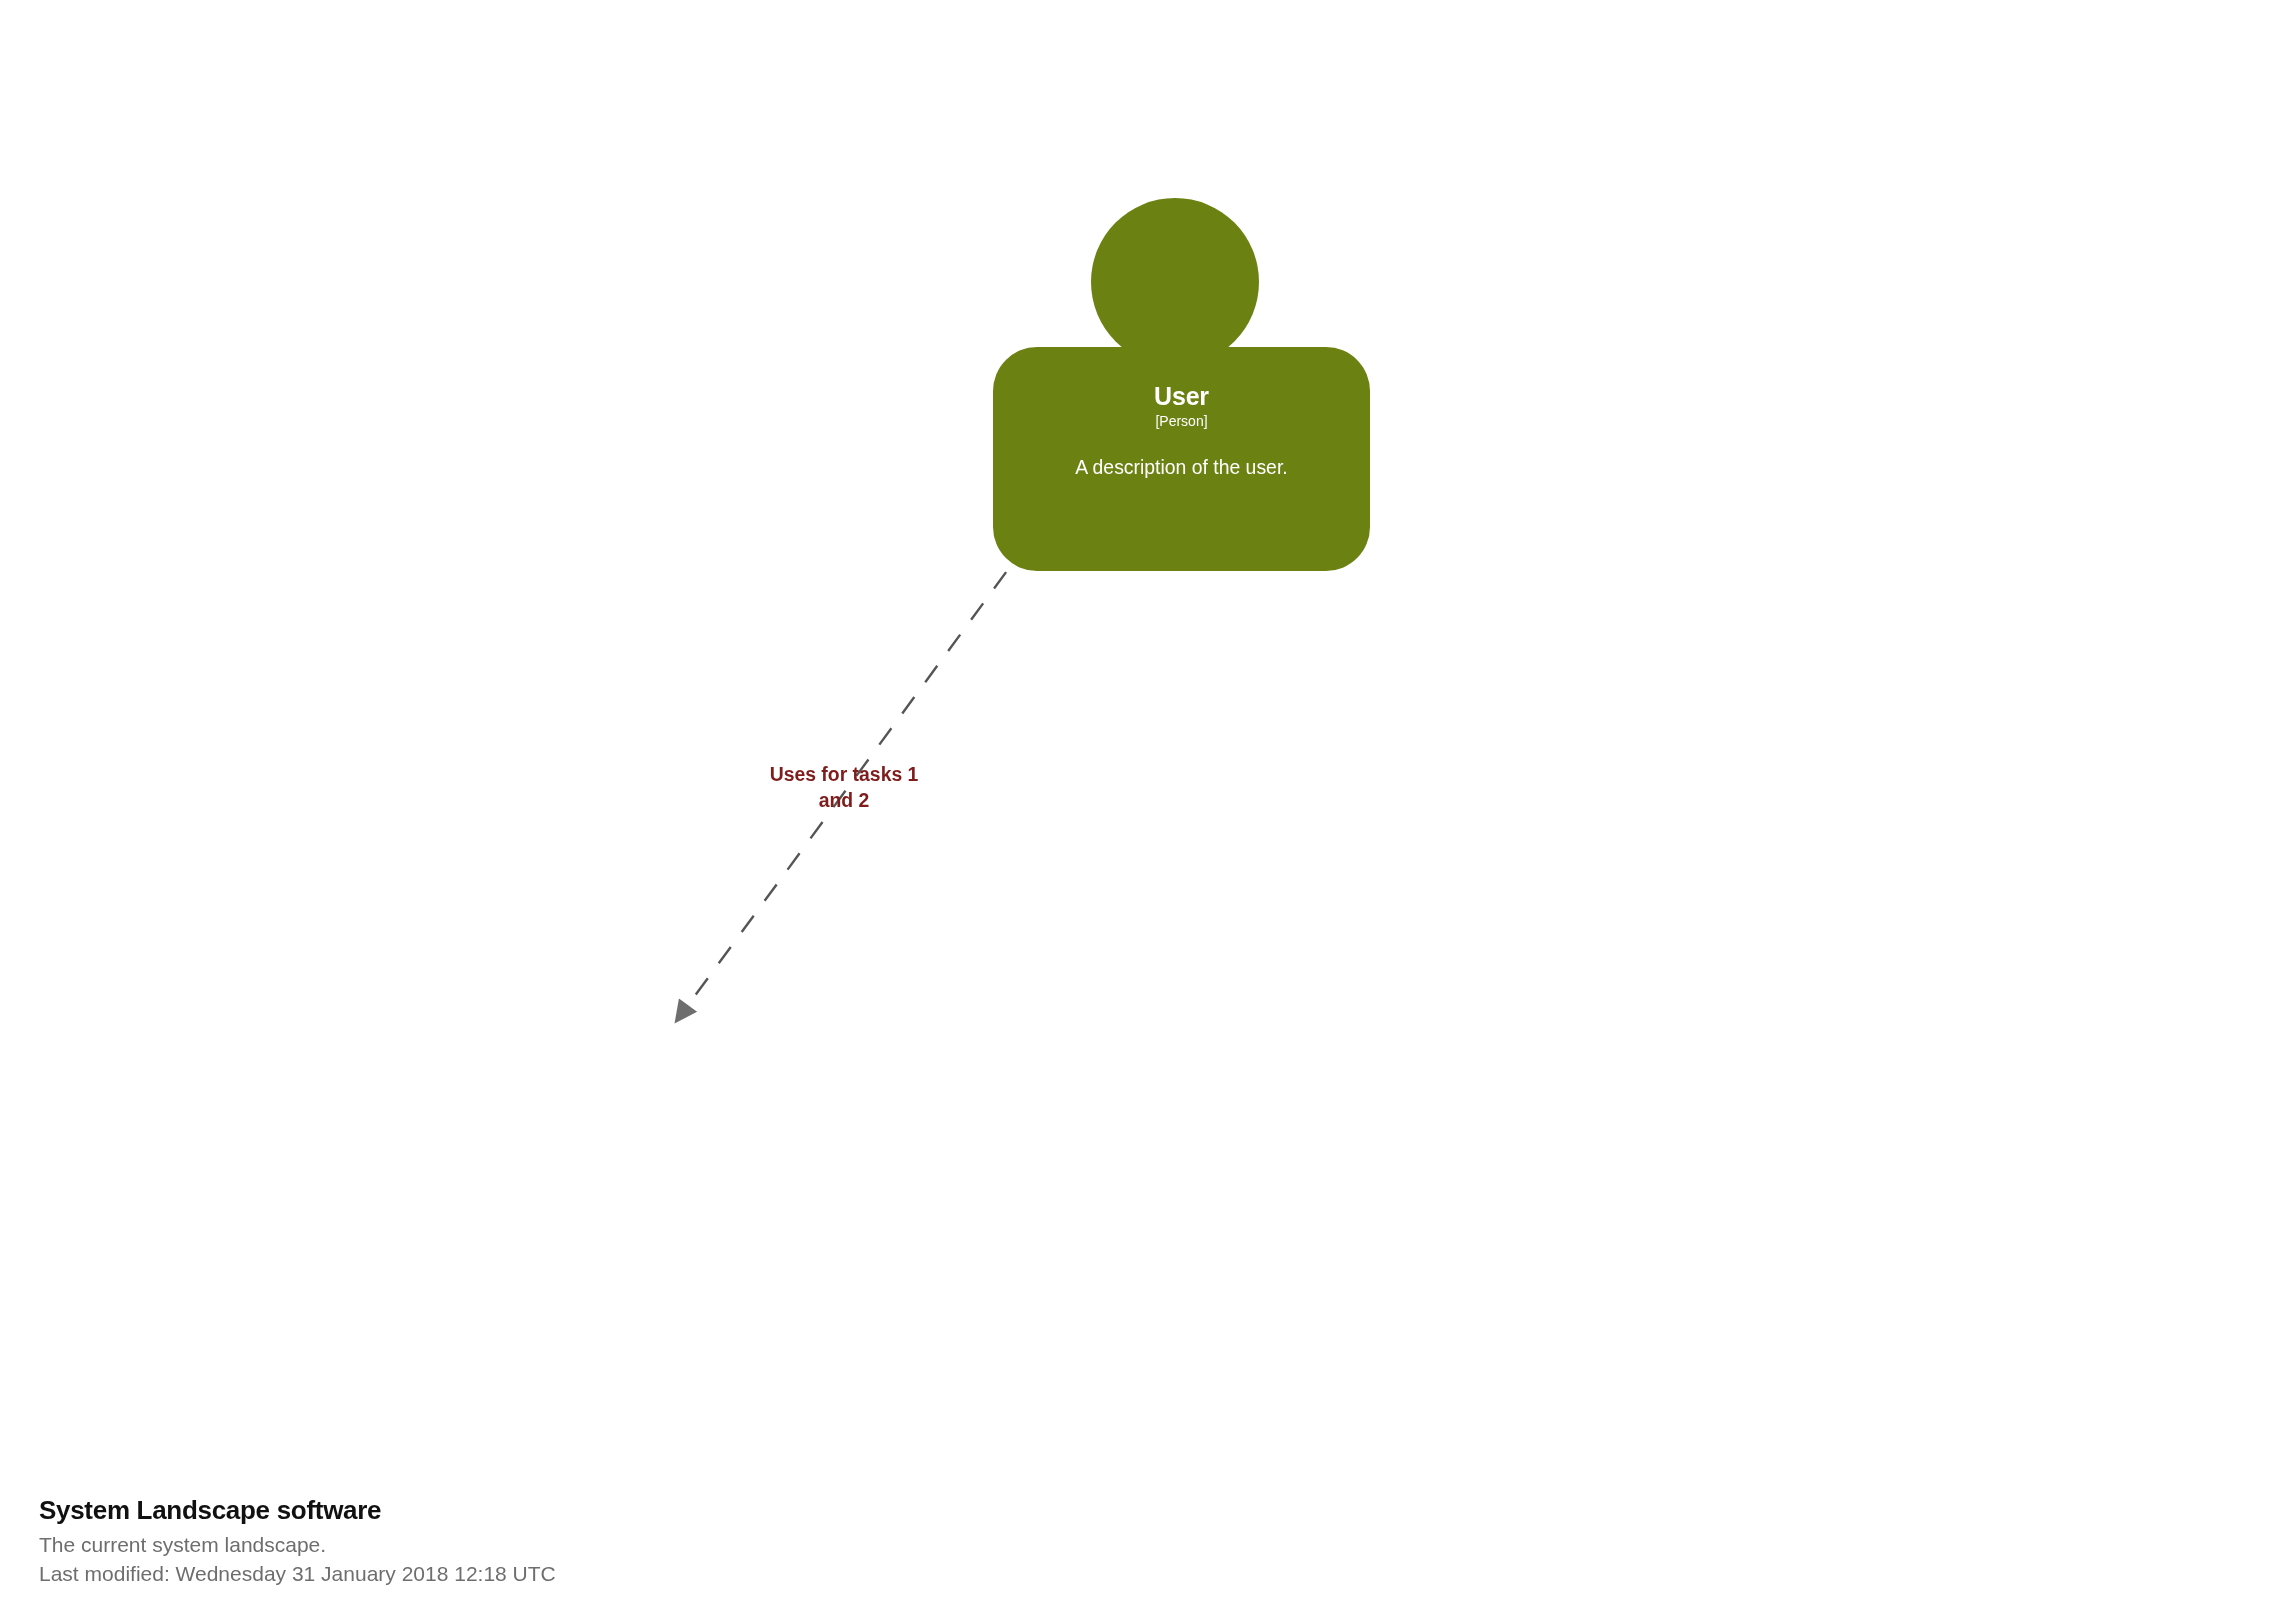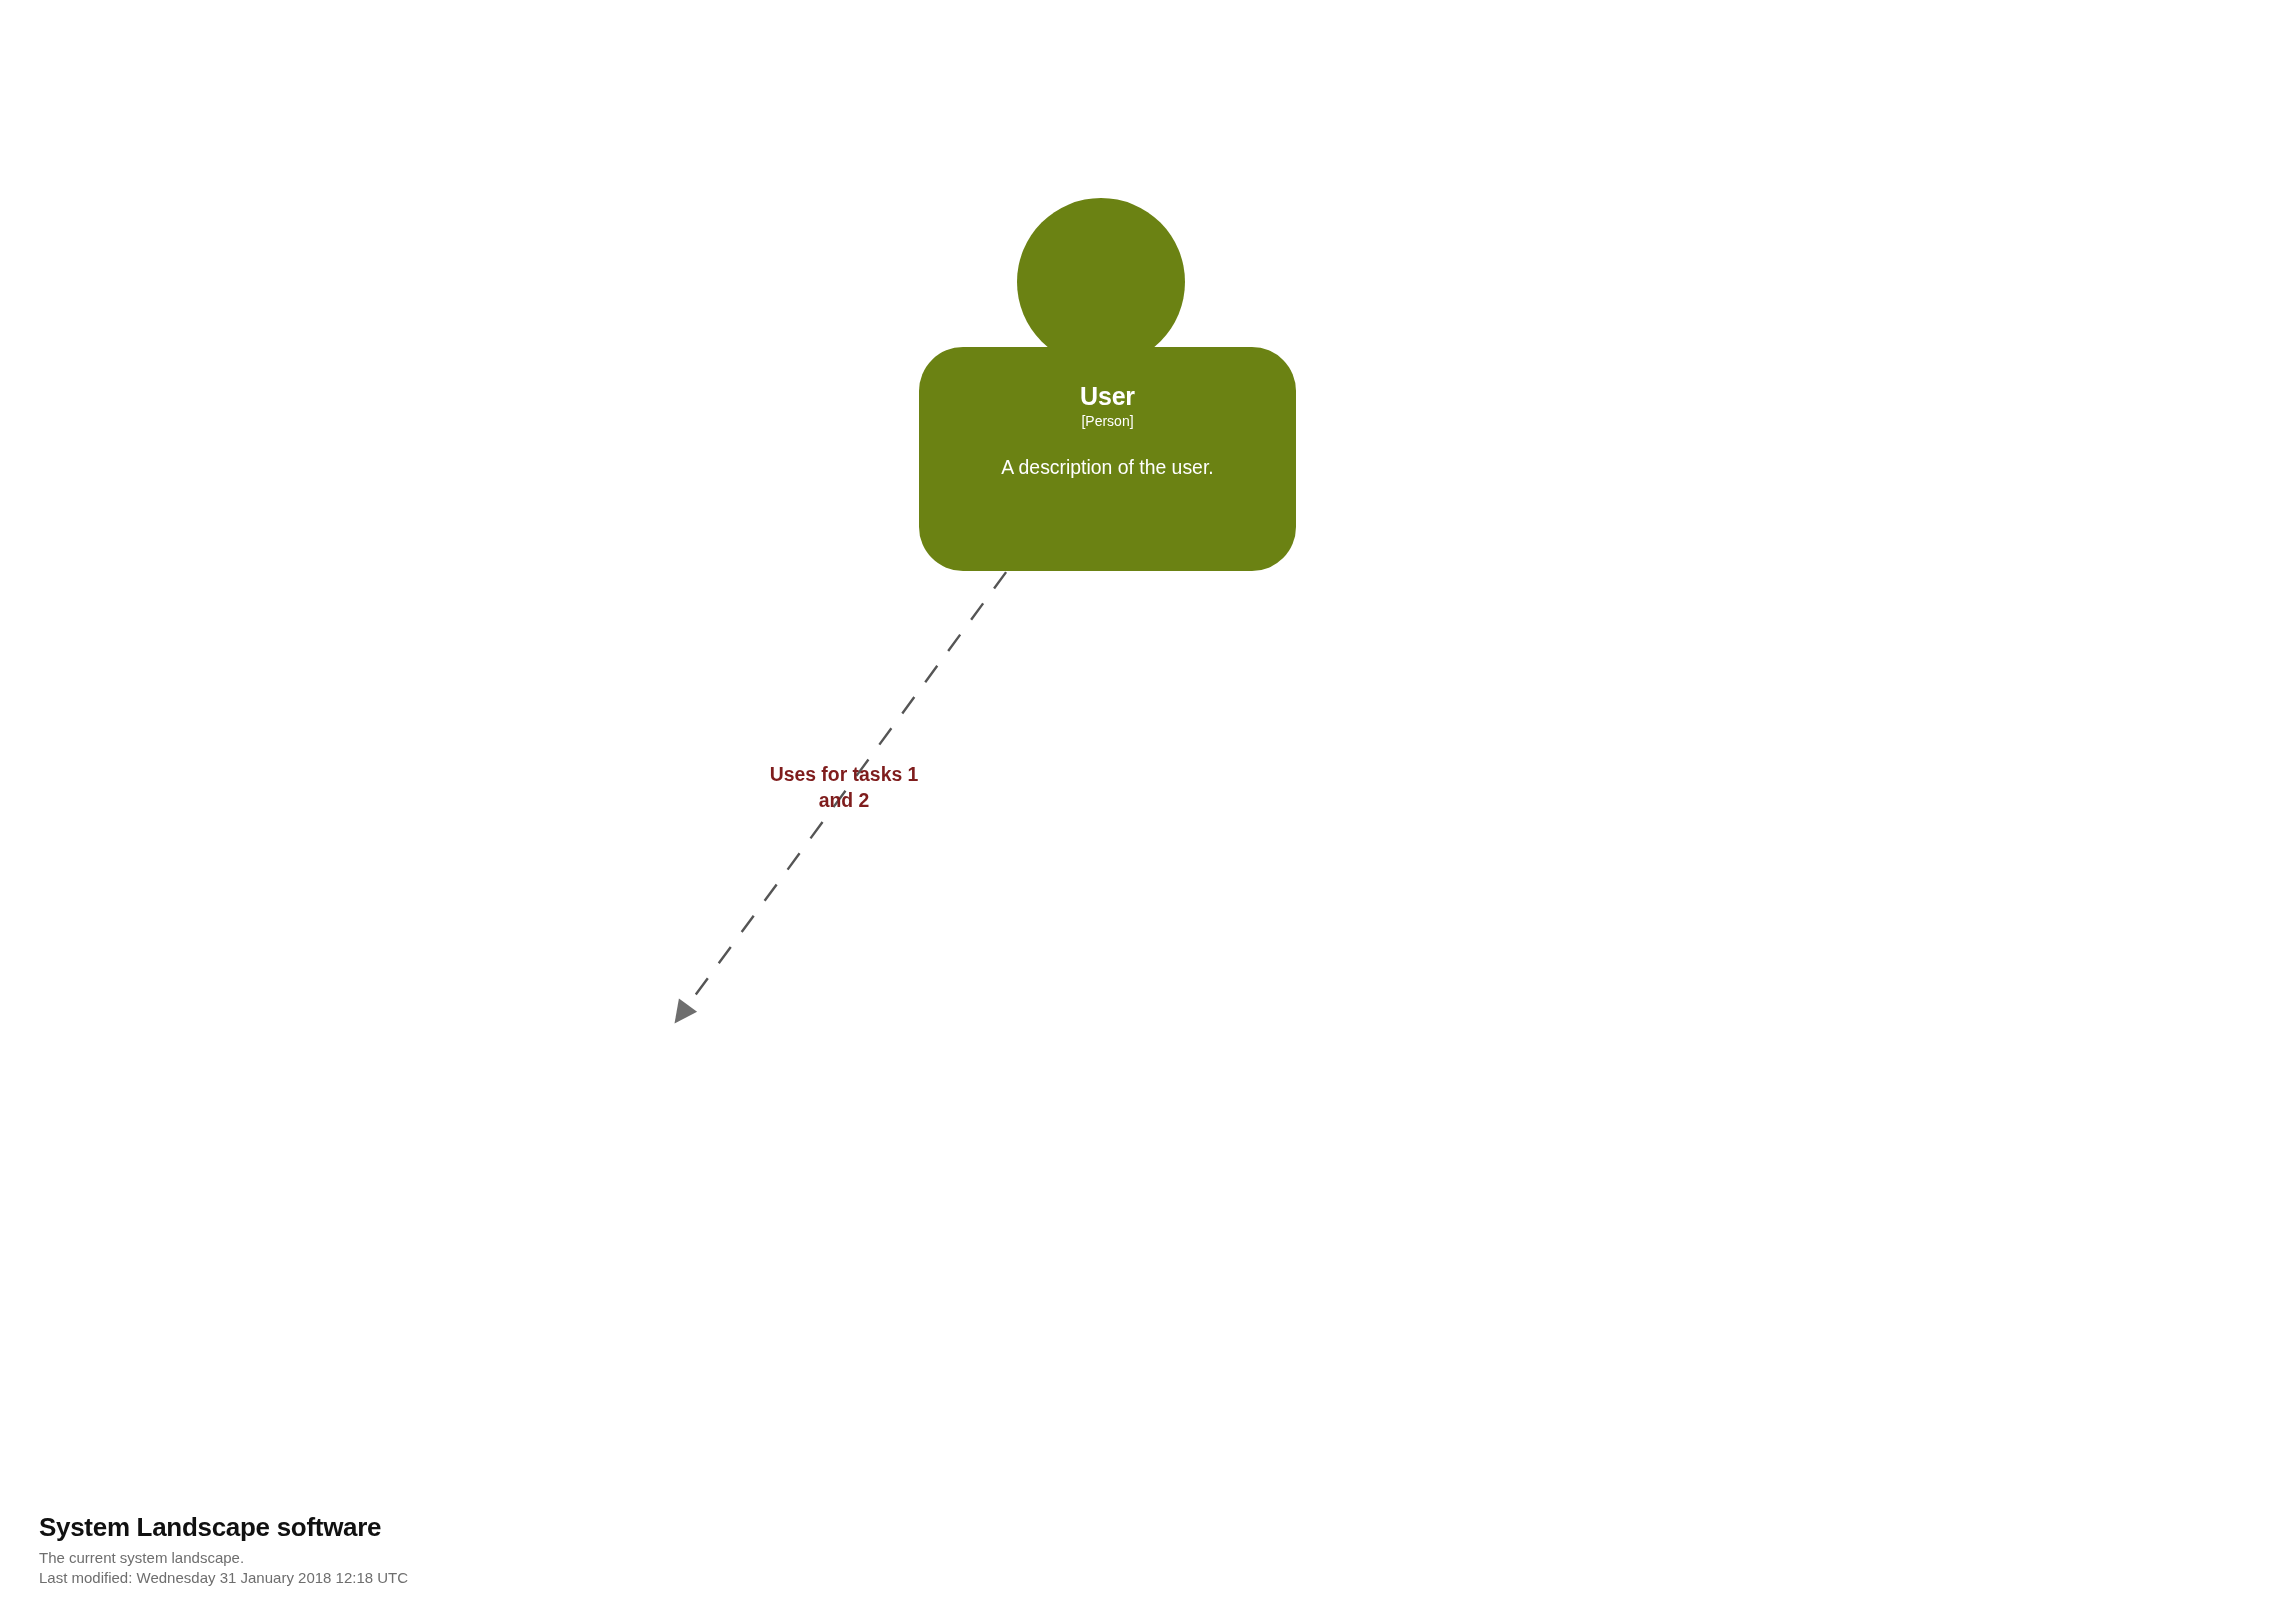--- a/index.html
+++ b/index.html
@@ -110,21 +110,21 @@
   #diagram-title {
     font-size: 26px;
     font-weight: bold;
     color: #111111;
     line-height: 1.25;
     letter-spacing: -0.3px;
     margin: 0 0 4.6px 0;
   }
   #diagram-description,
   #diagram-lastmodified {
-    font-size: 15px;
+    font-size: 21px;
     font-weight: normal;
     color: #6e6e6e;
     line-height: 1.38;
     margin: 0;
   }
 </style>
 </head>
 <body>
 
 <div id="canvas">
@@ -134,21 +134,21 @@
       <marker id="arrowhead" markerWidth="11" markerHeight="11" refX="8.5" refY="5.5" orient="auto" markerUnits="strokeWidth">
         <path d="M 0.5 0.8 L 10 5.5 L 0.5 10.2 z" fill="#6e6e6e"></path>
       </marker>
     </defs>
     <line x1="1090" y1="620" x2="733" y2="1106" stroke="#555555" stroke-width="2.6" stroke-dasharray="22 20" stroke-linecap="butt" marker-end="url(#arrowhead)"></line>
   </svg>
 
   <div class="rel-label" style="left: 701px; top: 762px; width: 286px;">Uses for tasks 1
 and 2</div>
 
-  <div class="person-element" style="left: 919px; top: 198px; width: 377px; height: 373px;">
+  <div class="person-element" style="left: 993px; top: 198px; width: 377px; height: 373px;">
     <div class="person-head" style="left: 98px; top: 0px; width: 168px; height: 168px; background: #6b8213;"></div>
     <div class="person-body" style="left: 0px; top: 149px; width: 377px; height: 224px; background: #6b8213; color: #ffffff; padding-top: 35px;">
       <div class="el-name">User</div>
       <div class="el-type" style="margin-top: 1px;">[Person]</div>
       <div class="el-desc" style="margin-top: 26px;">A description of the user.</div>
     </div>
   </div>
 
 
   <div id="diagram-footer">

